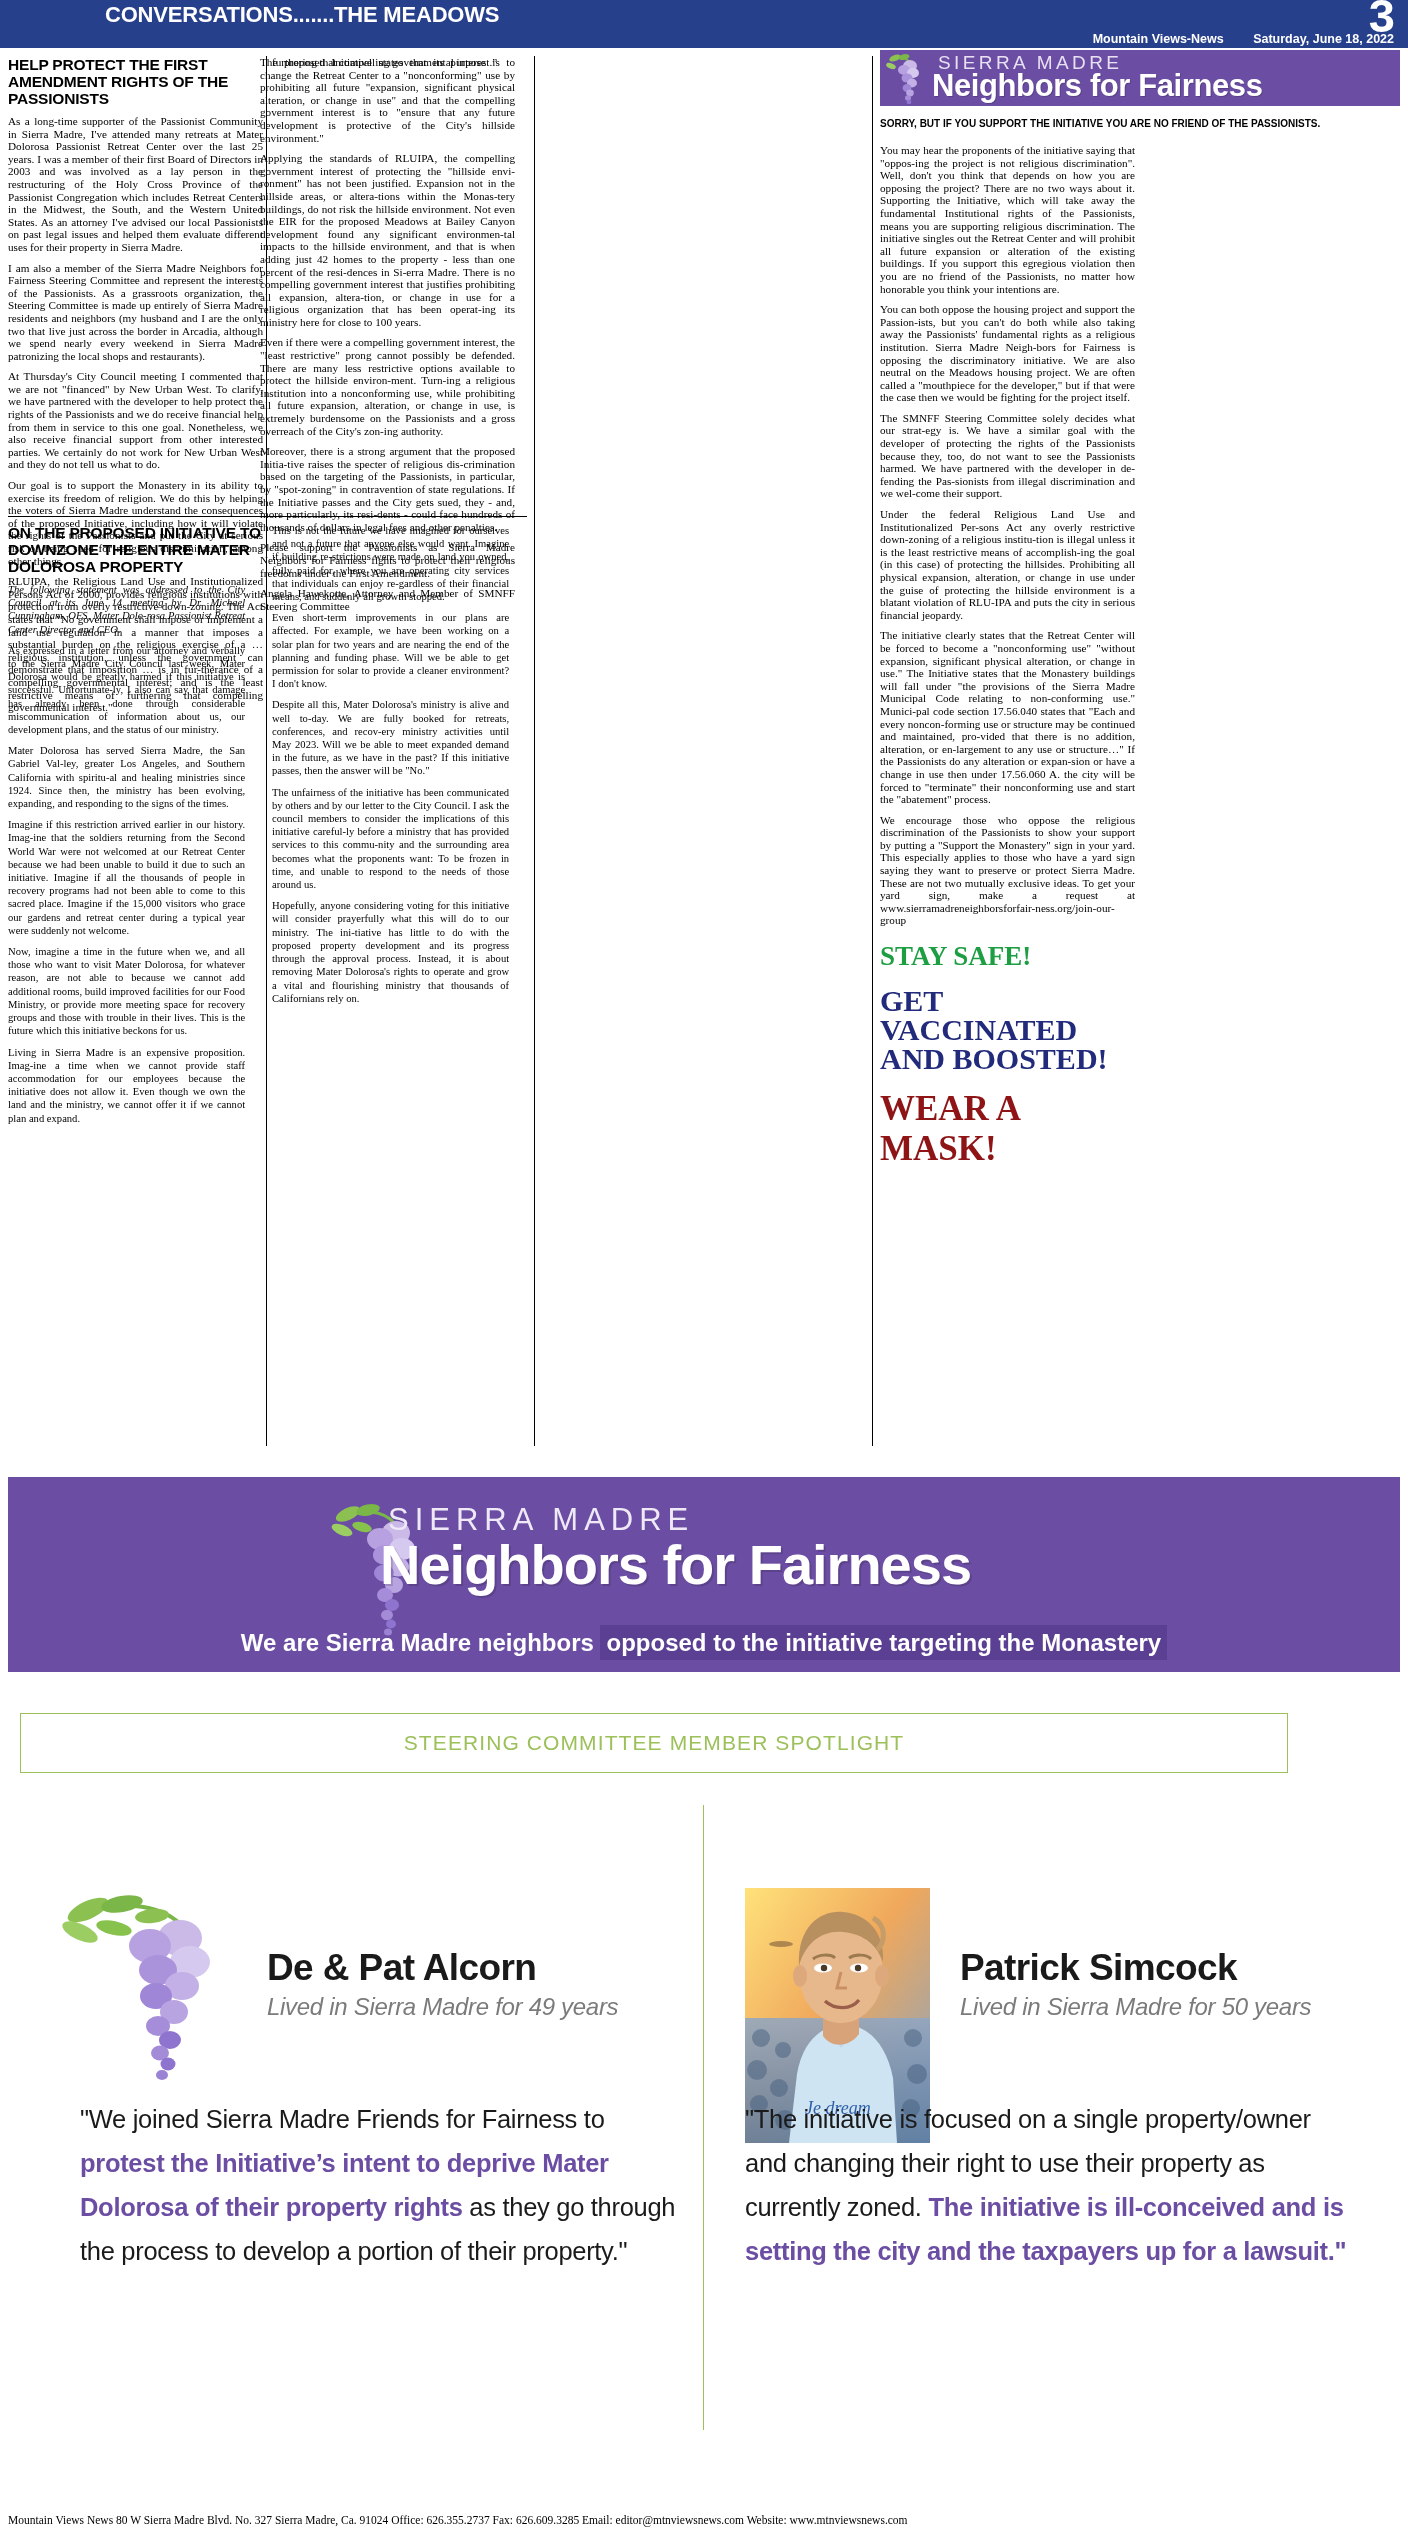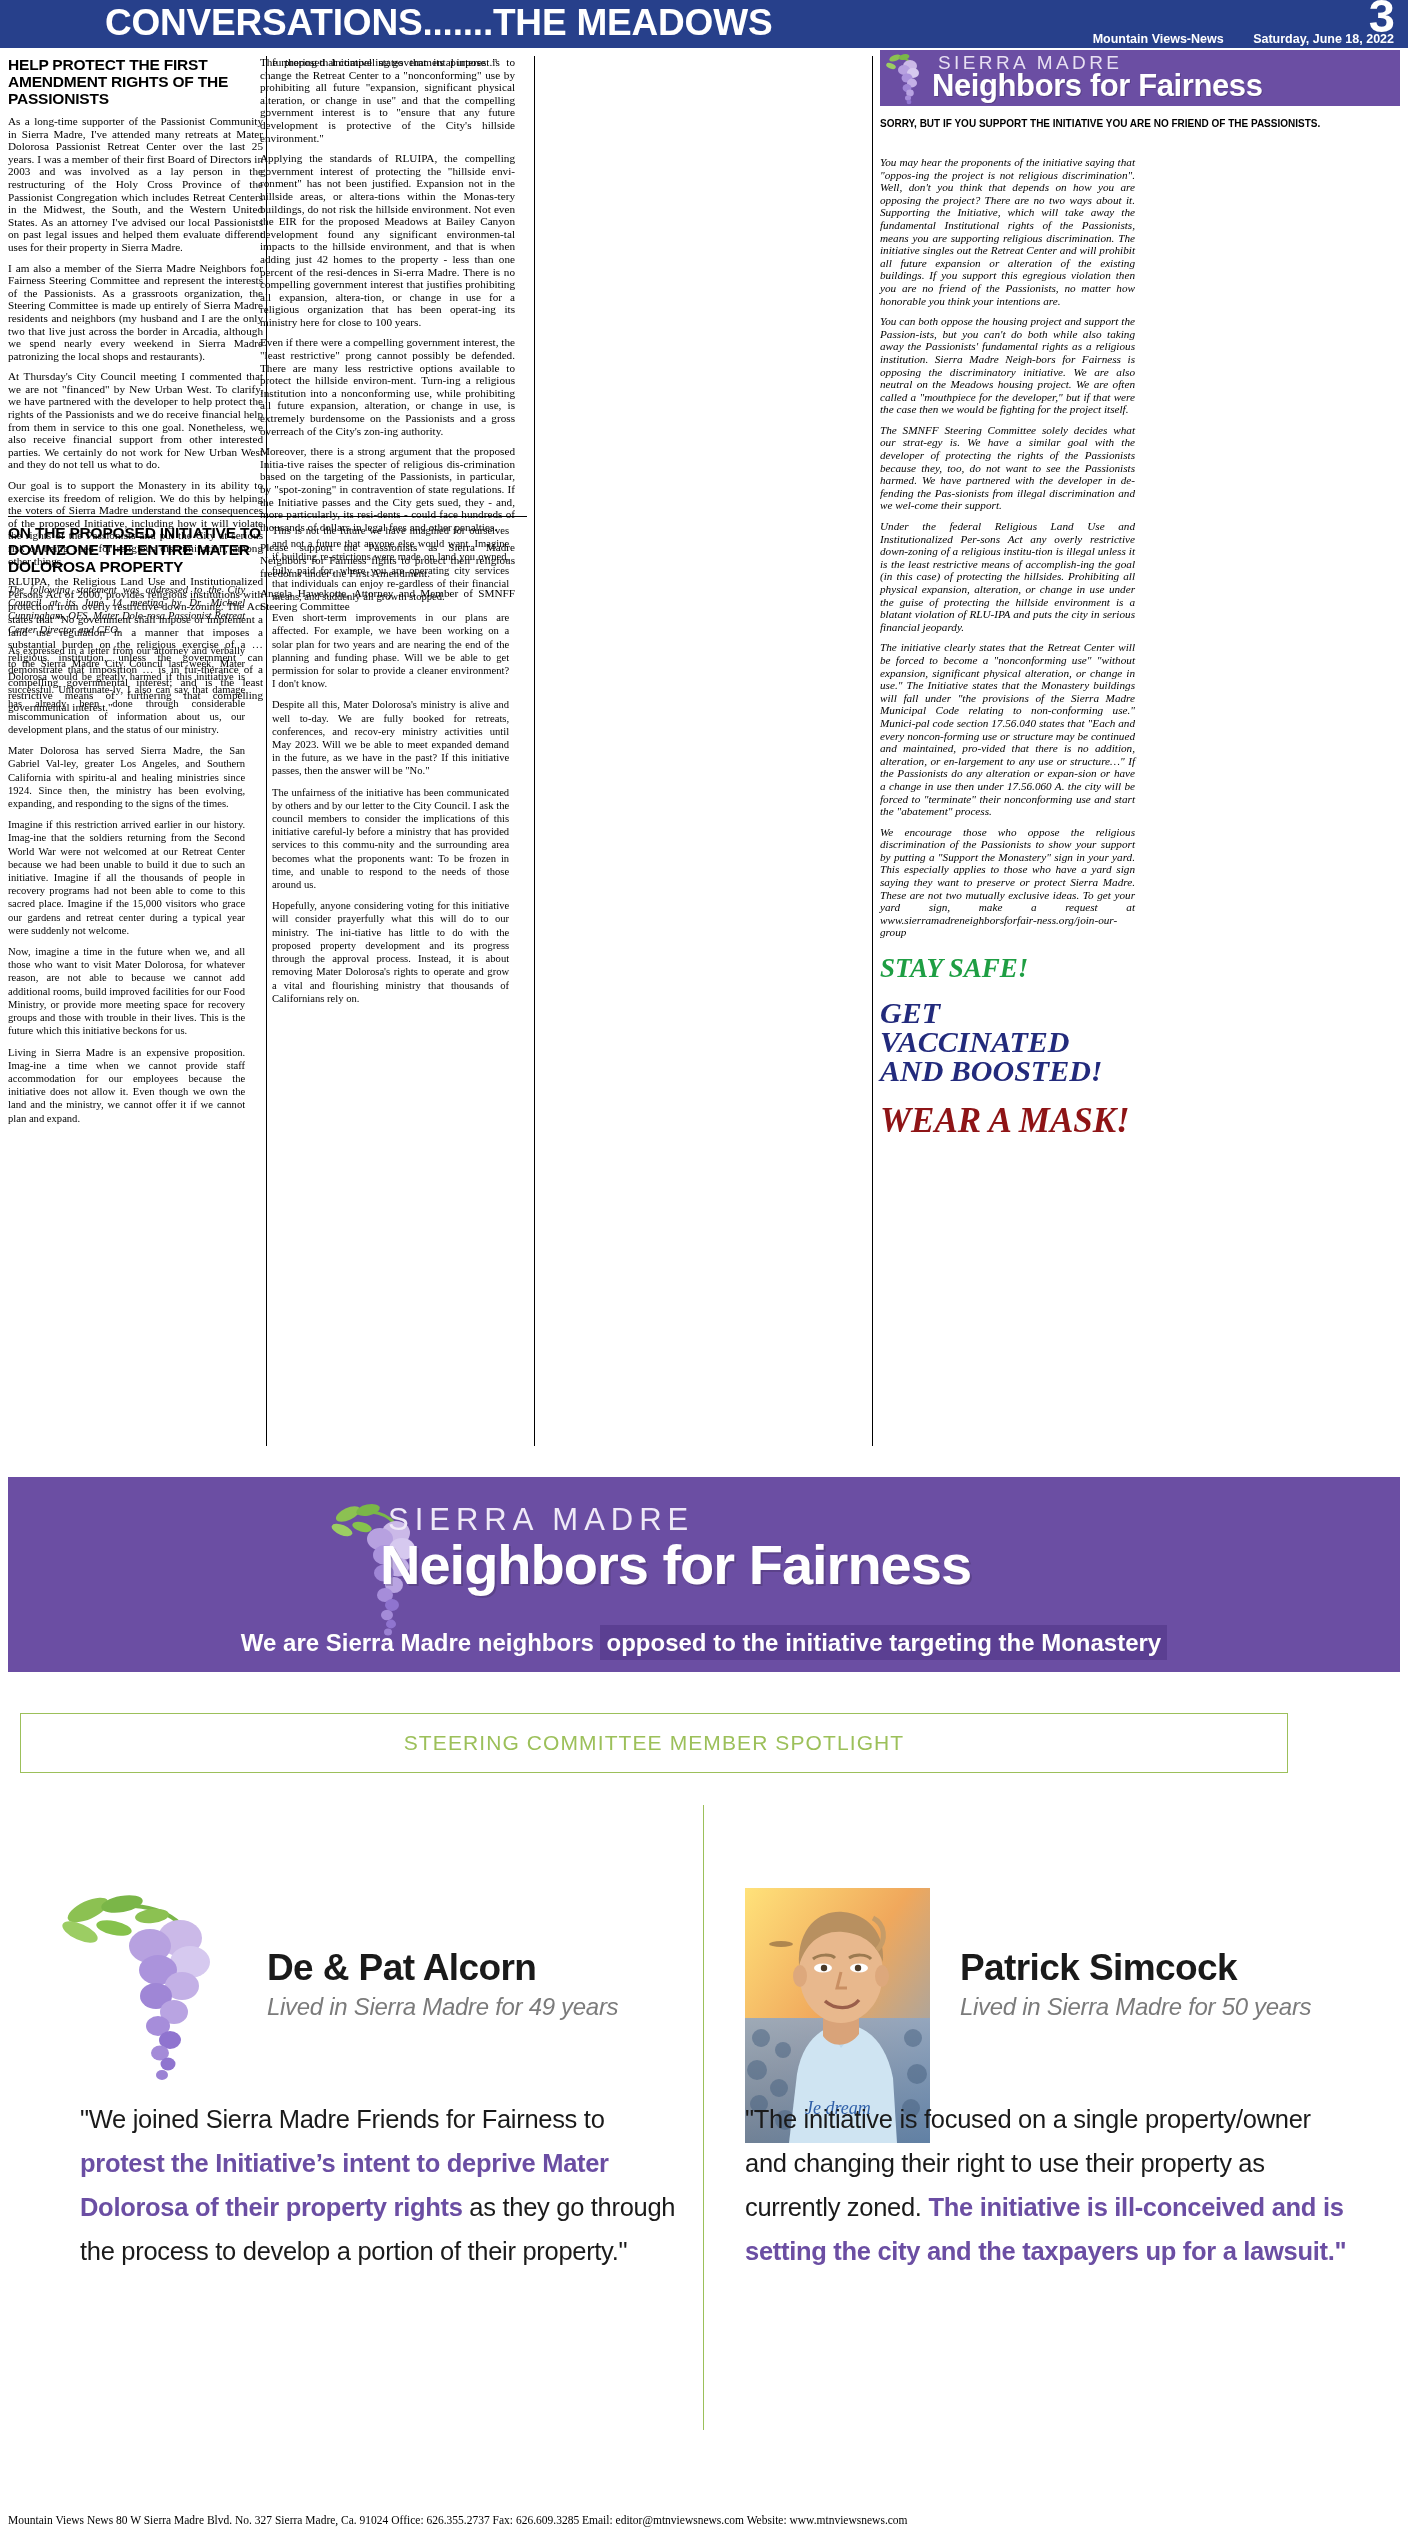--- a/index.html
+++ b/index.html
@@ -3,21 +3,21 @@
 <meta charset="utf-8">
 <style>
   html,body{margin:0;padding:0;background:#fff;}
   body{width:1408px;height:2548px;position:relative;font-family:"Liberation Serif",serif;color:#000;overflow:hidden;}
   .page{position:relative;width:1408px;height:2548px;}
 
   
   .masthead{position:absolute;left:0;top:0;width:1408px;height:48px;background:#27408b;}
   .masthead-inner{position:relative;width:100%;height:100%;}
   .mast-title{position:absolute;left:105px;top:2px;color:#fff;font-family:"Liberation Sans",sans-serif;
-    font-weight:bold;font-size:37px;letter-spacing:-0.2px;white-space:nowrap;}
+    font-weight:bold;font-size:22px;letter-spacing:-0.2px;white-space:nowrap;}
   .mast-pagenum{position:absolute;right:13px;top:-8px;color:#fff;font-family:"Liberation Sans",sans-serif;
     font-weight:bold;font-size:47px;line-height:47px;}
   .mast-sub{position:absolute;right:14px;bottom:2px;color:#fff;font-family:"Liberation Sans",sans-serif;
     font-weight:bold;font-size:12.5px;white-space:nowrap;}
   .mast-sub span{margin-left:26px;}
 
   .colwrap{position:absolute;top:0;}
   .vrule{position:absolute;background:#000;width:1px;}
 
   .hd{font-family:"Liberation Sans",sans-serif;font-weight:bold;font-size:15.5px;line-height:17px;
@@ -143,21 +143,21 @@
       </g>
     </svg>
     <div class="sm-sierra">SIERRA MADRE</div>
     <div class="sm-neigh">Neighbors for Fairness</div>
   </div>
 
   <div class="colwrap" style="left:880px;top:115px;width:520px;">
     <div class="rt-hd">SORRY, BUT IF YOU SUPPORT THE INITIATIVE YOU ARE NO FRIEND OF THE PASSIONISTS.</div>
   </div>
 
-  <div class="colwrap" style="left:880px;top:156px;width:255px;font-style:italic;">
+  <div class="colwrap" style="left:880px;top:144px;width:255px;">
     <div class="body">
       <p>You may hear the proponents of the initiative saying that "oppos-ing the project is not religious discrimination". Well, don't you think that depends on how you are opposing the project? There are no two ways about it. Supporting the Initiative, which will take away the fundamental Institutional rights of the Passionists, means you are supporting religious discrimination. The initiative singles out the Retreat Center and will prohibit all future expansion or alteration of the existing buildings. If you support this egregious violation then you are no friend of the Passionists, no matter how honorable you think your intentions are.</p>
       <p>You can both oppose the housing project and support the Passion-ists, but you can't do both while also taking away the Passionists' fundamental rights as a religious institution. Sierra Madre Neigh-bors for Fairness is opposing the discriminatory initiative. We are also neutral on the Meadows housing project. We are often called a "mouthpiece for the developer," but if that were the case then we would be fighting for the project itself.</p>
       <p>The SMNFF Steering Committee solely decides what our strat-egy is. We have a similar goal with the developer of protecting the rights of the Passionists because they, too, do not want to see the Passionists harmed. We have partnered with the developer in de-fending the Pas-sionists from illegal discrimination and we wel-come their support.</p>
       <p>Under the federal Religious Land Use and Institutionalized Per-sons Act any overly restrictive down-zoning of a religious institu-tion is illegal unless it is the least restrictive means of accomplish-ing the goal (in this case) of protecting the hillsides. Prohibiting all physical expansion, alteration, or change in use under the guise of protecting the hillside environment is a blatant violation of RLU-IPA and puts the city in serious financial jeopardy.</p>
       <p>The initiative clearly states that the Retreat Center will be forced to become a "nonconforming use" "without expansion, significant physical alteration, or change in use." The Initiative states that the Monastery buildings will fall under "the provisions of the Sierra Madre Municipal Code relating to non-conforming use." Munici-pal code section 17.56.040 states that "Each and every noncon-forming use or structure may be continued and maintained, pro-vided that there is no addition, alteration, or en-largement to any use or structure…" If the Passionists do any alteration or expan-sion or have a change in use then under 17.56.060 A. the city will be forced to "terminate" their nonconforming use and start the "abatement" process.</p>
       <p>We encourage those who oppose the religious discrimination of the Passionists to show your support by putting a "Support the Monastery" sign in your yard. This especially applies to those who have a yard sign saying they want to preserve or protect Sierra Madre. These are not two mutually exclusive ideas. To get your yard sign, make a request at www.sierramadreneighborsforfair-ness.org/join-our-group</p>
     </div>
     <div class="slogan sl-green">STAY SAFE!</div>
     <div class="slogan sl-blue">GET VACCINATED AND BOOSTED!</div>

